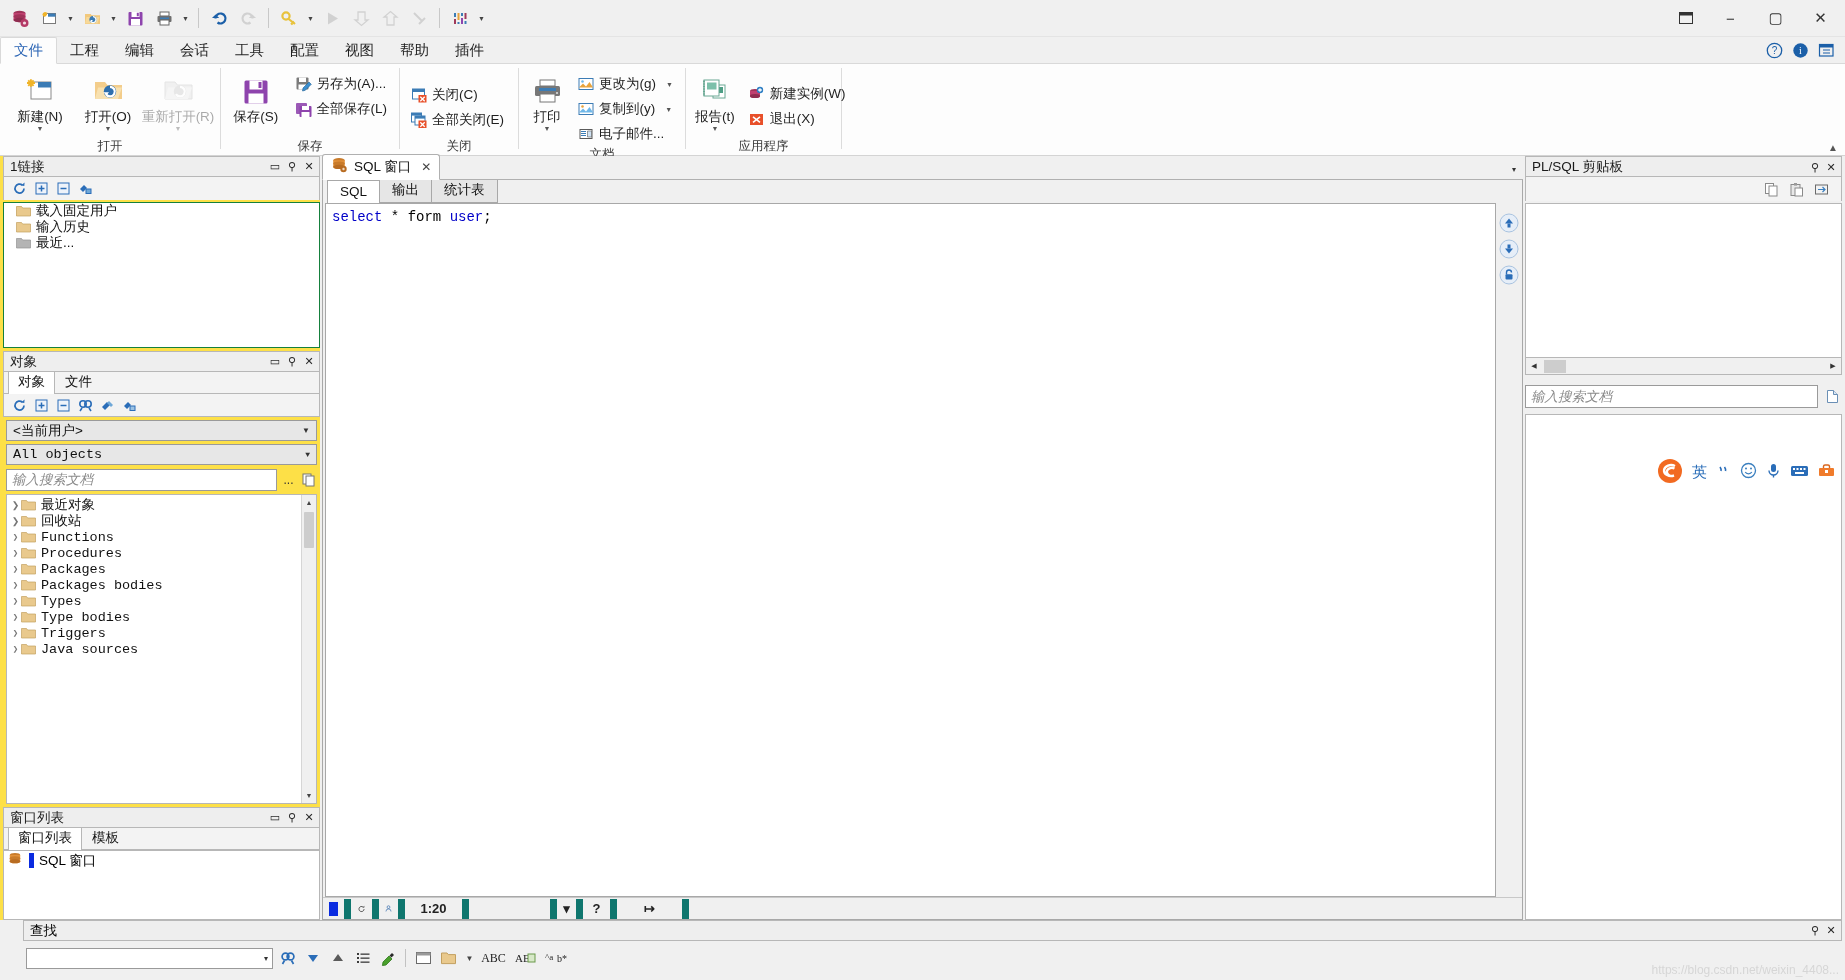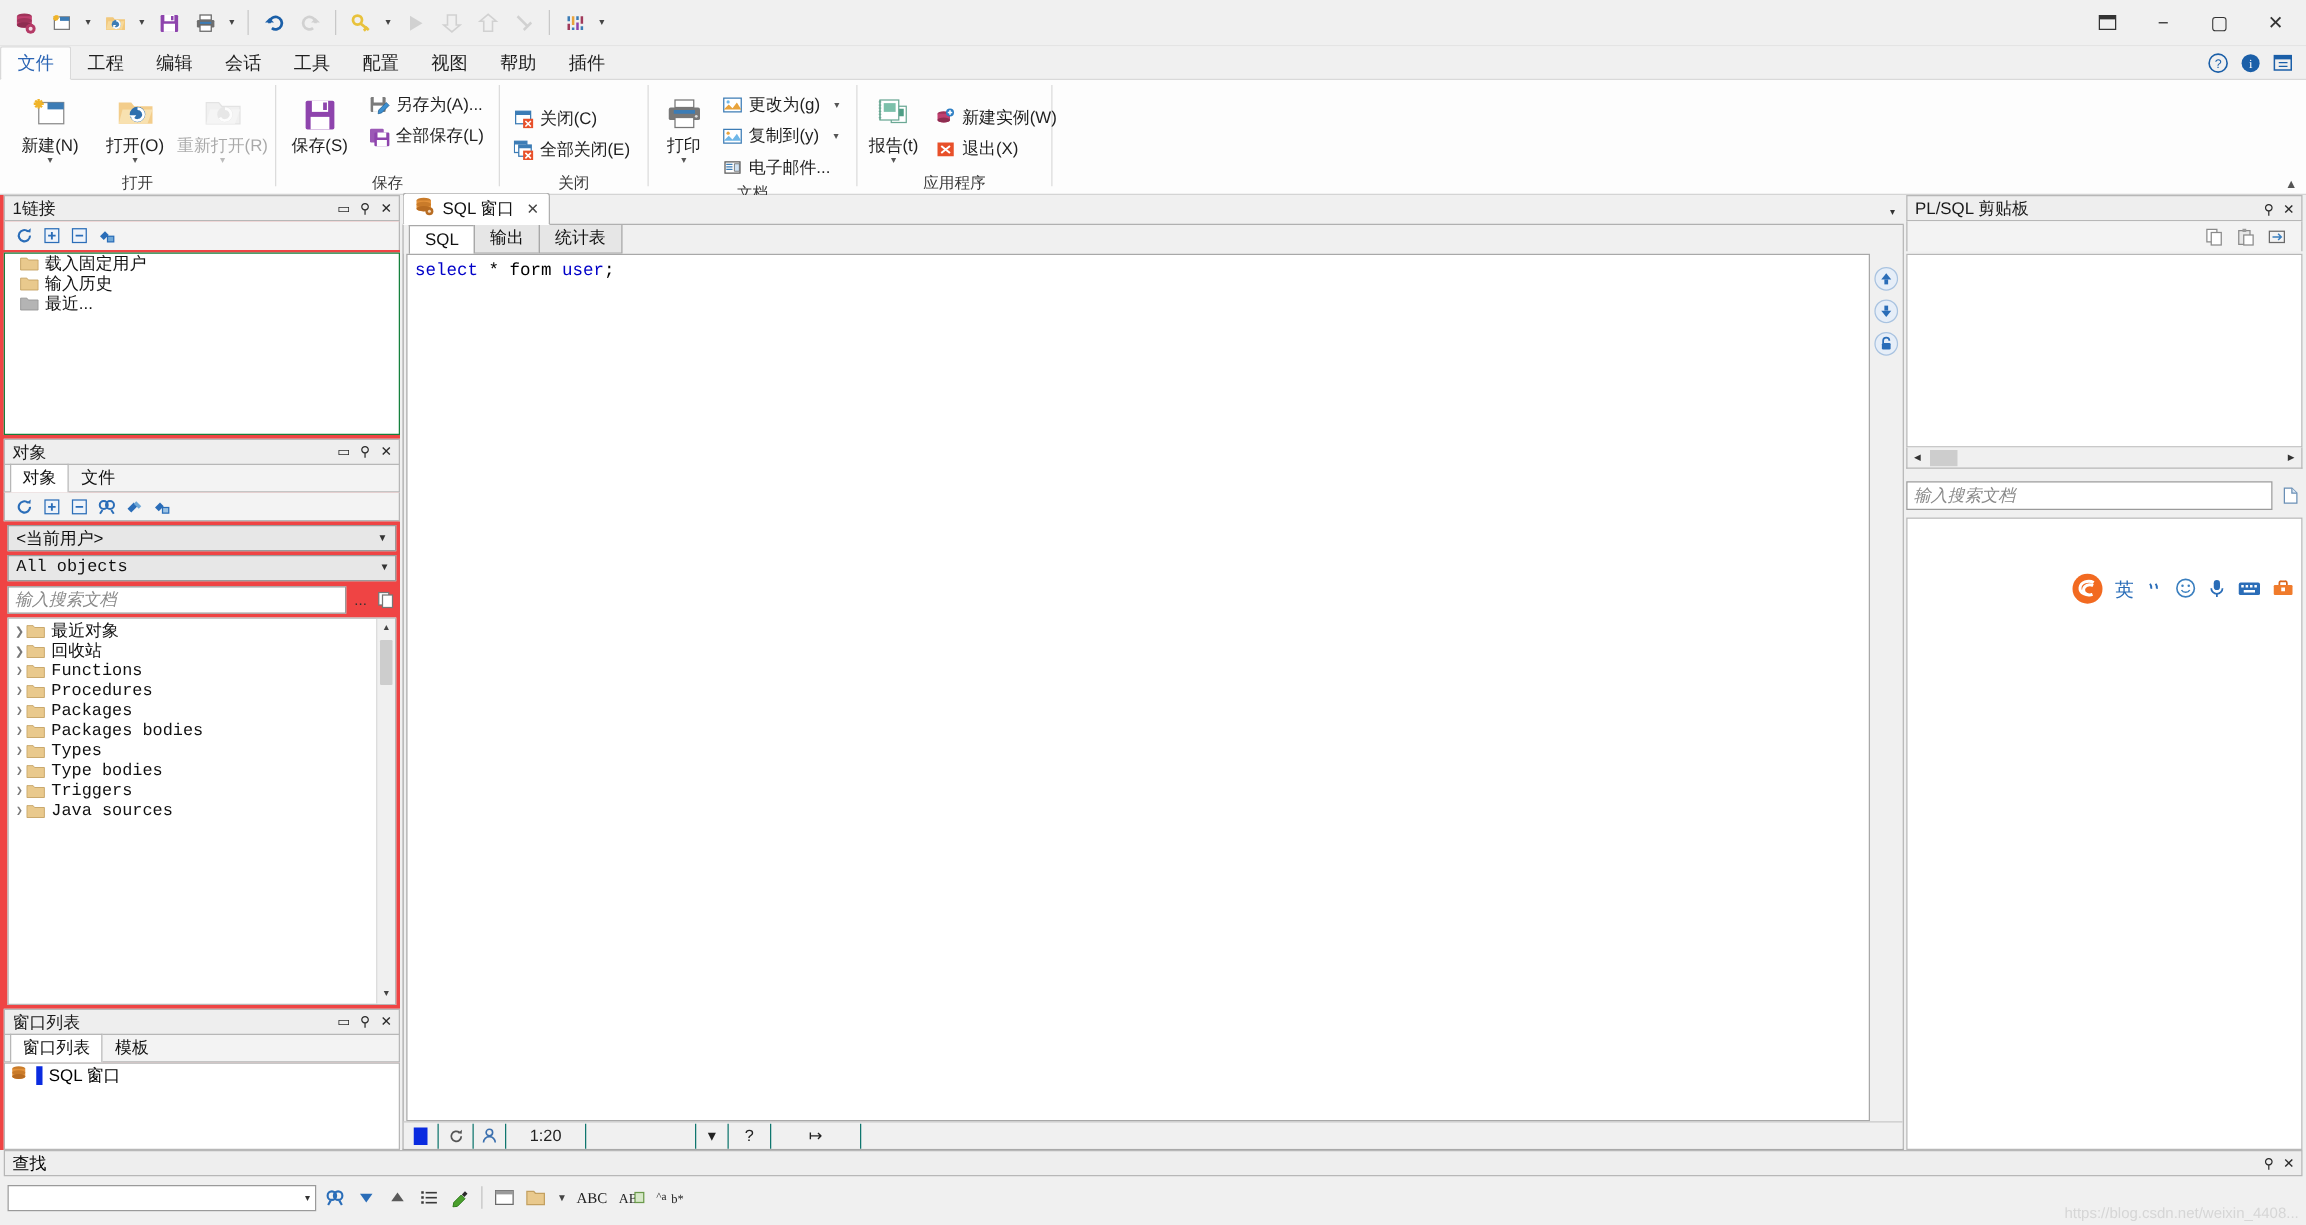--- a/index.html
+++ b/index.html
@@ -92,21 +92,21 @@
     height: 21px; background: #eeeeee; border: 1px solid #b7b7b7;
     display: flex; align-items: center; padding: 0 2px 0 6px;
     font-size: 13.5px; color: #1a1a1a;
   }
   .panel-title .tools { margin-left: auto; display: flex; align-items: center; gap: 1px; }
   .ptool { width: 16px; height: 17px; display: flex; align-items: center; justify-content: center;
            font-size: 11px; color: #2a2a2a; }
 
   
   .leftcol { width: 320px; display: flex; flex-direction: column; flex: none;
-             padding: 0 0 0 3px; background: #ef4444; }
+             padding: 0 0 0 3px; background: #fde047; }
 
   .conn-panel { height: 192px; display: flex; flex-direction: column; }
   .mini-toolbar {
     height: 23px; background: #f3f3f3; border-left: 1px solid #b7b7b7; border-right: 1px solid #b7b7b7;
     display: flex; align-items: center; gap: 3px; padding: 0 6px;
   }
   .mtool { width: 19px; height: 19px; display: flex; align-items: center; justify-content: center; }
   .tree-box {
     flex: 1; background: #ffffff; border: 1px solid #15803d; margin: 2px 0 0 0;
     overflow: hidden; position: relative;
@@ -195,21 +195,21 @@
                 gap: 6px; padding-top: 10px; background: #f0f0f0; }
   .circ-btn {
     width: 20px; height: 20px; border-radius: 50%;
     display: flex; align-items: center; justify-content: center;
   }
   .statusbar-ed {
     height: 22px; background: #f0f0f0; display: flex; align-items: center;
     border-top: 1px solid #c8c8c8; font-size: 13px; color: #222;
   }
   .sb-cell { display: flex; align-items: center; justify-content: center;
-             height: 20px; border-right: 1px solid #0f766e; padding: 0 6px; }
+             height: 20px; border-right: 7px solid #0f766e; padding: 0 6px; font-weight: bold; }
   .blue-block { width: 11px; height: 14px; background: #0a2be0; }
 
   
   .rightcol { width: 320px; flex: none; display: flex; flex-direction: column; padding-right: 3px; }
   .clip-head {
     height: 21px; background: #eeeeee; border: 1px solid #b7b7b7;
     display: flex; align-items: flex-end; padding: 0 2px 0 6px; font-size: 13.5px; color: #1a1a1a;
   }
   .clip-tools { height: 24px; background: #f3f3f3; border-left: 1px solid #b7b7b7;
                 border-right: 1px solid #b7b7b7; display: flex; align-items: center;
@@ -223,21 +223,21 @@
   .hs-thumb { position: absolute; top: 1px; bottom: 1px; background: #cdcdcd; }
   .clip-search { display: flex; align-items: center; gap: 4px; margin-top: 10px; }
   .clip-rest { flex: 1; background: #fff; border: 1px solid #b7b7b7; margin-top: 6px;
                position: relative; overflow: hidden; }
   .ime-bar {
     position: absolute; right: 0; top: 42px; height: 30px;
     display: flex; align-items: center; gap: 9px; padding: 0 6px;
   }
 
   
-  .findbar { height: 60px; flex: none; display: flex; flex-direction: column; padding: 0 3px 2px 3px; }
+  .findbar { height: 60px; flex: none; display: flex; flex-direction: column; padding: 0 3px 2px 3px; margin-left: 20px; }
   .find-head { height: 21px; background: #eeeeee; border: 1px solid #b7b7b7;
                display: flex; align-items: center; padding: 0 2px 0 6px; font-size: 13.5px; }
   .find-row { height: 34px; display: flex; align-items: center; gap: 4px; padding-left: 3px; }
   .find-combo { width: 247px; height: 21px; background: #fff; border: 1px solid #9a9a9a;
                 display: flex; align-items: center; }
   .find-combo .chev { margin-left: auto; font-size: 8px; color: #333; padding-right: 4px; }
   .fbtn { width: 21px; height: 21px; display: flex; align-items: center; justify-content: center; }
   .fsep { width: 1px; height: 18px; background: #c2c2c2; margin: 0 3px; }
   .watermark { position: absolute; right: 6px; bottom: 3px; font-size: 12px; color: #d6d6d6; }
 </style>

